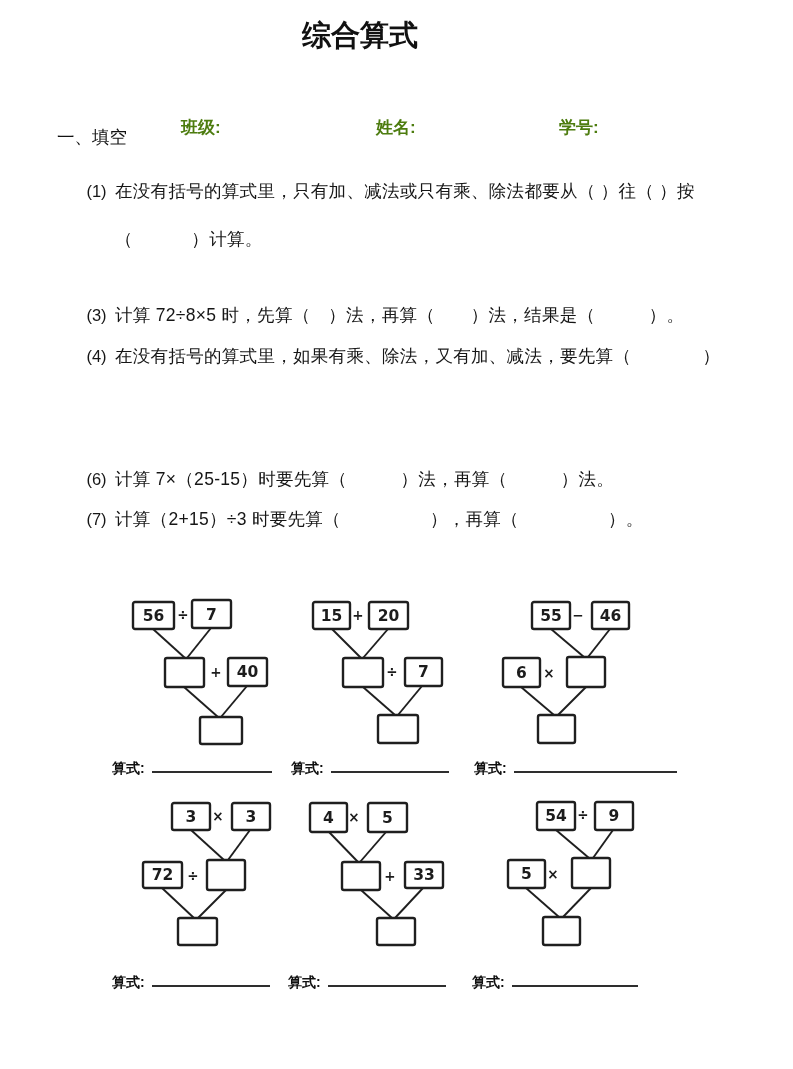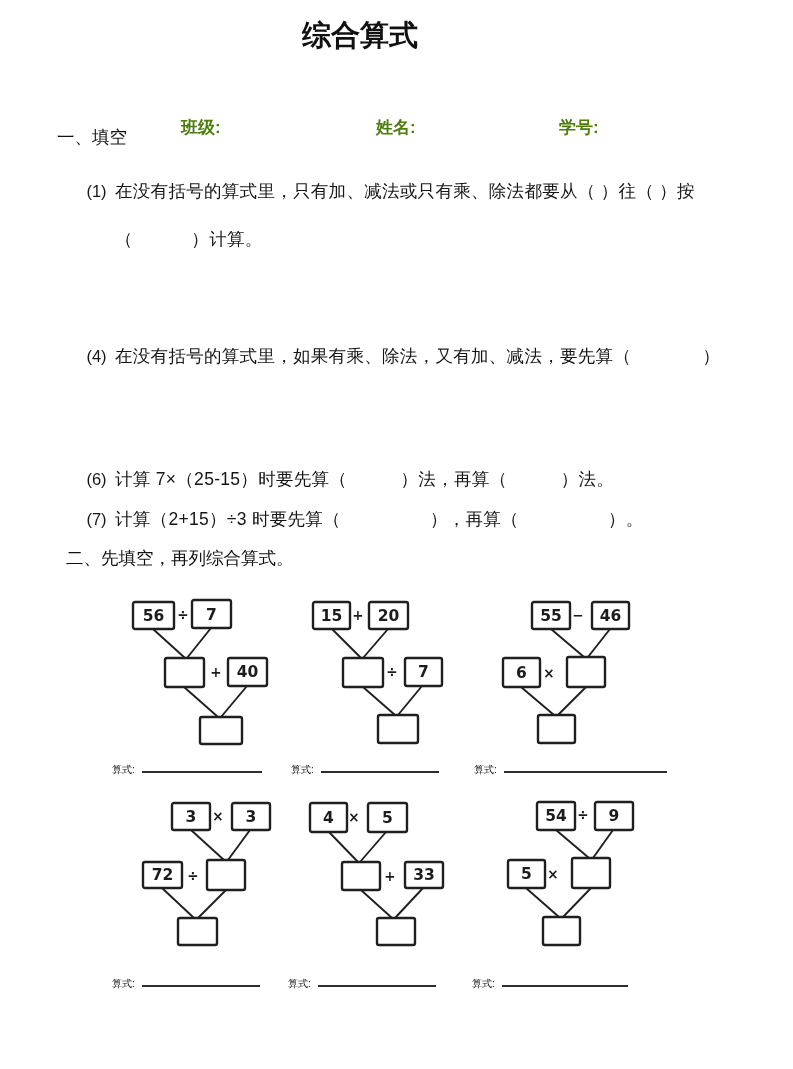--- a/index.html
+++ b/index.html
@@ -21,21 +21,21 @@
   .q-num{display:inline-block;width:37px;font-size:16.5px;}
   .q-text{letter-spacing:0.3px;}
   .diag{position:absolute;}
   .diag rect{fill:#ffffff;stroke:#1f1f1f;stroke-width:2.4;rx:2;}
   .diag line{stroke:#1f1f1f;stroke-width:1.9;}
   .diag text{
     font-family:"DejaVu Sans","Liberation Sans",sans-serif;
     font-size:15.5px;font-weight:700;fill:#1c1c1c;text-anchor:middle;
   }
   .diag text.op{font-size:13.5px;}
-  .expr{position:absolute;font-size:10px;font-weight:400;color:#111;white-space:nowrap;}
+  .expr{position:absolute;font-size:14px;font-weight:700;color:#111;white-space:nowrap;}
   .blank{
     display:inline-block;height:13px;margin-left:7px;
     border-bottom:2px solid #2e2e2e;vertical-align:baseline;
   }
 </style>
 </head>
 <body>
 
 <div class="page">
 
@@ -50,35 +50,37 @@
   <div class="sec-heading" style="left:57px;top:125px">一、填空</div>
 
   <div class="q-line" style="left:78px;top:179px">
     <span class="q-num">(1)</span><span class="q-text">在没有括号的算式里，只有加、减法或只有乘、除法都要从（ ）往（ ）按</span>
   </div>
   <div class="q-line" style="left:115px;top:227px">
     <span class="q-text">（　　　 ）计算。</span>
   </div>
 
 
+  <div class="q-line" style="left:78px;top:303px">
+    <span class="q-num">(3)</span><span class="q-text">计算 72÷8×5 时，先算（　）法，再算（　　）法，结果是（　　　）。</span>
+  </div>
 
   <div class="q-line" style="left:78px;top:344px">
     <span class="q-num">(4)</span><span class="q-text">在没有括号的算式里，如果有乘、除法，又有加、减法，要先算（　　　　）</span>
   </div>
 
 
   <div class="q-line" style="left:78px;top:467px">
     <span class="q-num">(6)</span><span class="q-text">计算 7×（25-15）时要先算（　　　）法，再算（　　　）法。</span>
   </div>
 
   <div class="q-line" style="left:78px;top:507px">
     <span class="q-num">(7)</span><span class="q-text">计算（2+15）÷3 时要先算（　　　　　），再算（　　　　　）。</span>
   </div>
 
-  <div class="sec-heading" style="left:66px;top:546px">二、先填空，再列综合算式。</div>
 
   <svg class="diag" style="left:130px;top:598px" width="145" height="152">
     <rect x="3" y="4" width="41" height="27"></rect>
     <text x="23.5" y="23">56</text>
     <text class="op" x="53" y="22">÷</text>
     <rect x="62" y="2" width="39" height="28"></rect>
     <text x="81.5" y="22">7</text>
     <line x1="23" y1="31" x2="55" y2="60"></line>
     <line x1="81" y1="30" x2="57" y2="60"></line>
     <rect x="35" y="60" width="39" height="29"></rect>

